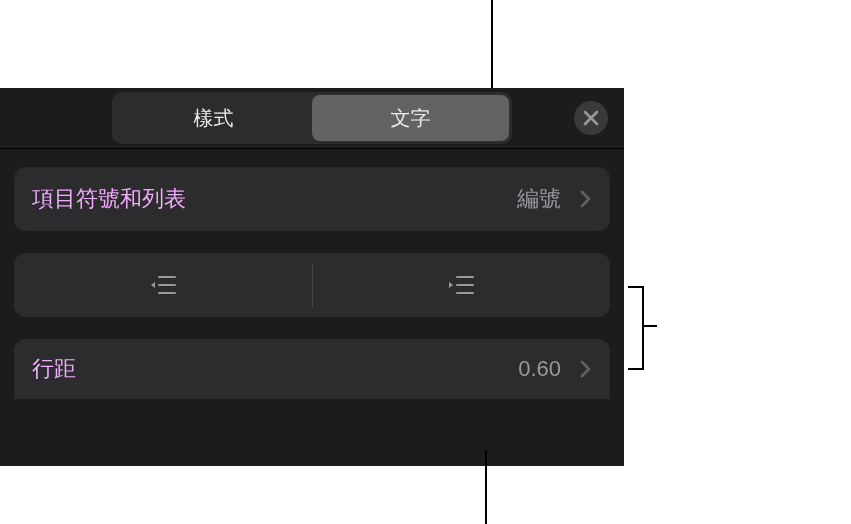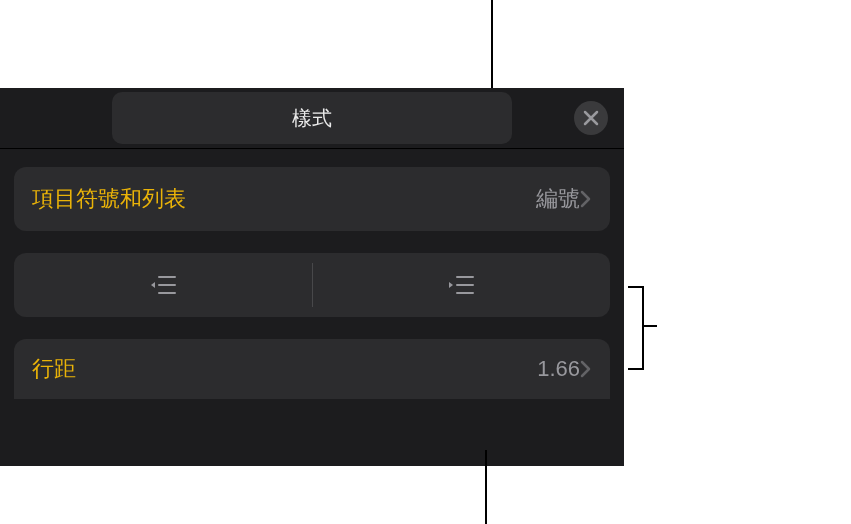--- a/index.html
+++ b/index.html
@@ -80,28 +80,28 @@
     .row {
       background: #2c2c2e;
       border-radius: 12px;
       margin-bottom: 22px;
       display: flex;
       align-items: center;
       padding: 0 18px;
       height: 64px;
     }
     .row-label {
-      color: #eab308;
+      color: #f0abfc;
       font-size: 22px;
       flex: 1;
     }
     .row-value {
       color: #98989d;
       font-size: 22px;
-      margin-right: 0;
+      margin-right: 19px;
     }
     .chevron {
       width: 12px;
       height: 18px;
     }
     .indent-row {
       background: #2c2c2e;
       border-radius: 12px;
       margin-bottom: 22px;
       display: flex;
@@ -180,20 +180,23 @@
 <body>
 
 <div class="callout-v-top"></div>
 
 <div class="panel">
   <div class="tab-bar">
     <div class="segmented">
       <div class="segment">
         <span>樣式</span>
       </div>
+      <div class="segment active">
+        <span>文字</span>
+      </div>
     </div>
     <div class="close-btn">
       <svg viewBox="0 0 16 16">
         <path d="M2 2 L14 14 M14 2 L2 14" stroke="#9a9a9e" stroke-width="2.5" stroke-linecap="round"></path>
       </svg>
     </div>
   </div>
   <div class="divider"></div>
 
   <div class="content">
@@ -216,21 +219,21 @@
       <div class="indent-half">
         <svg viewBox="0 0 28 22">
           <path d="M10 3 H26 M10 11 H26 M10 19 H26" stroke="#98989d" stroke-width="2" stroke-linecap="round"></path>
           <path d="M2 8 L6 11 L2 14 Z" fill="#98989d"></path>
         </svg>
       </div>
     </div>
 
     <div class="row row-last">
       <span class="row-label">行距</span>
-      <span class="row-value">1.66</span>
+      <span class="row-value">0.60</span>
       <svg class="chevron" viewBox="0 0 12 18">
         <path d="M2 2 L9 9 L2 16" stroke="#636366" stroke-width="2.5" fill="none" stroke-linecap="round" stroke-linejoin="round"></path>
       </svg>
     </div>
   </div>
 </div>
 
 <div class="bracket"></div>
 <div class="callout-v-bottom"></div>
 

